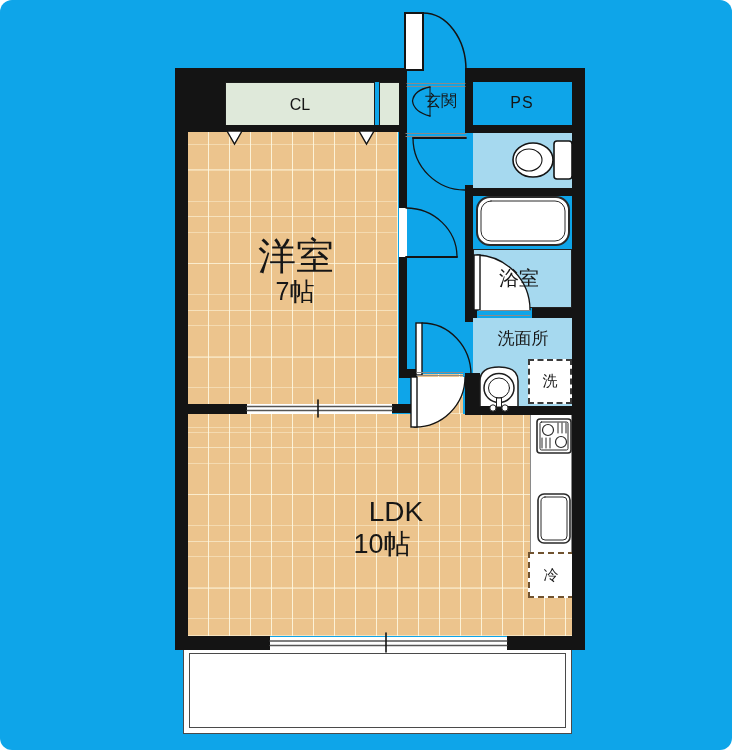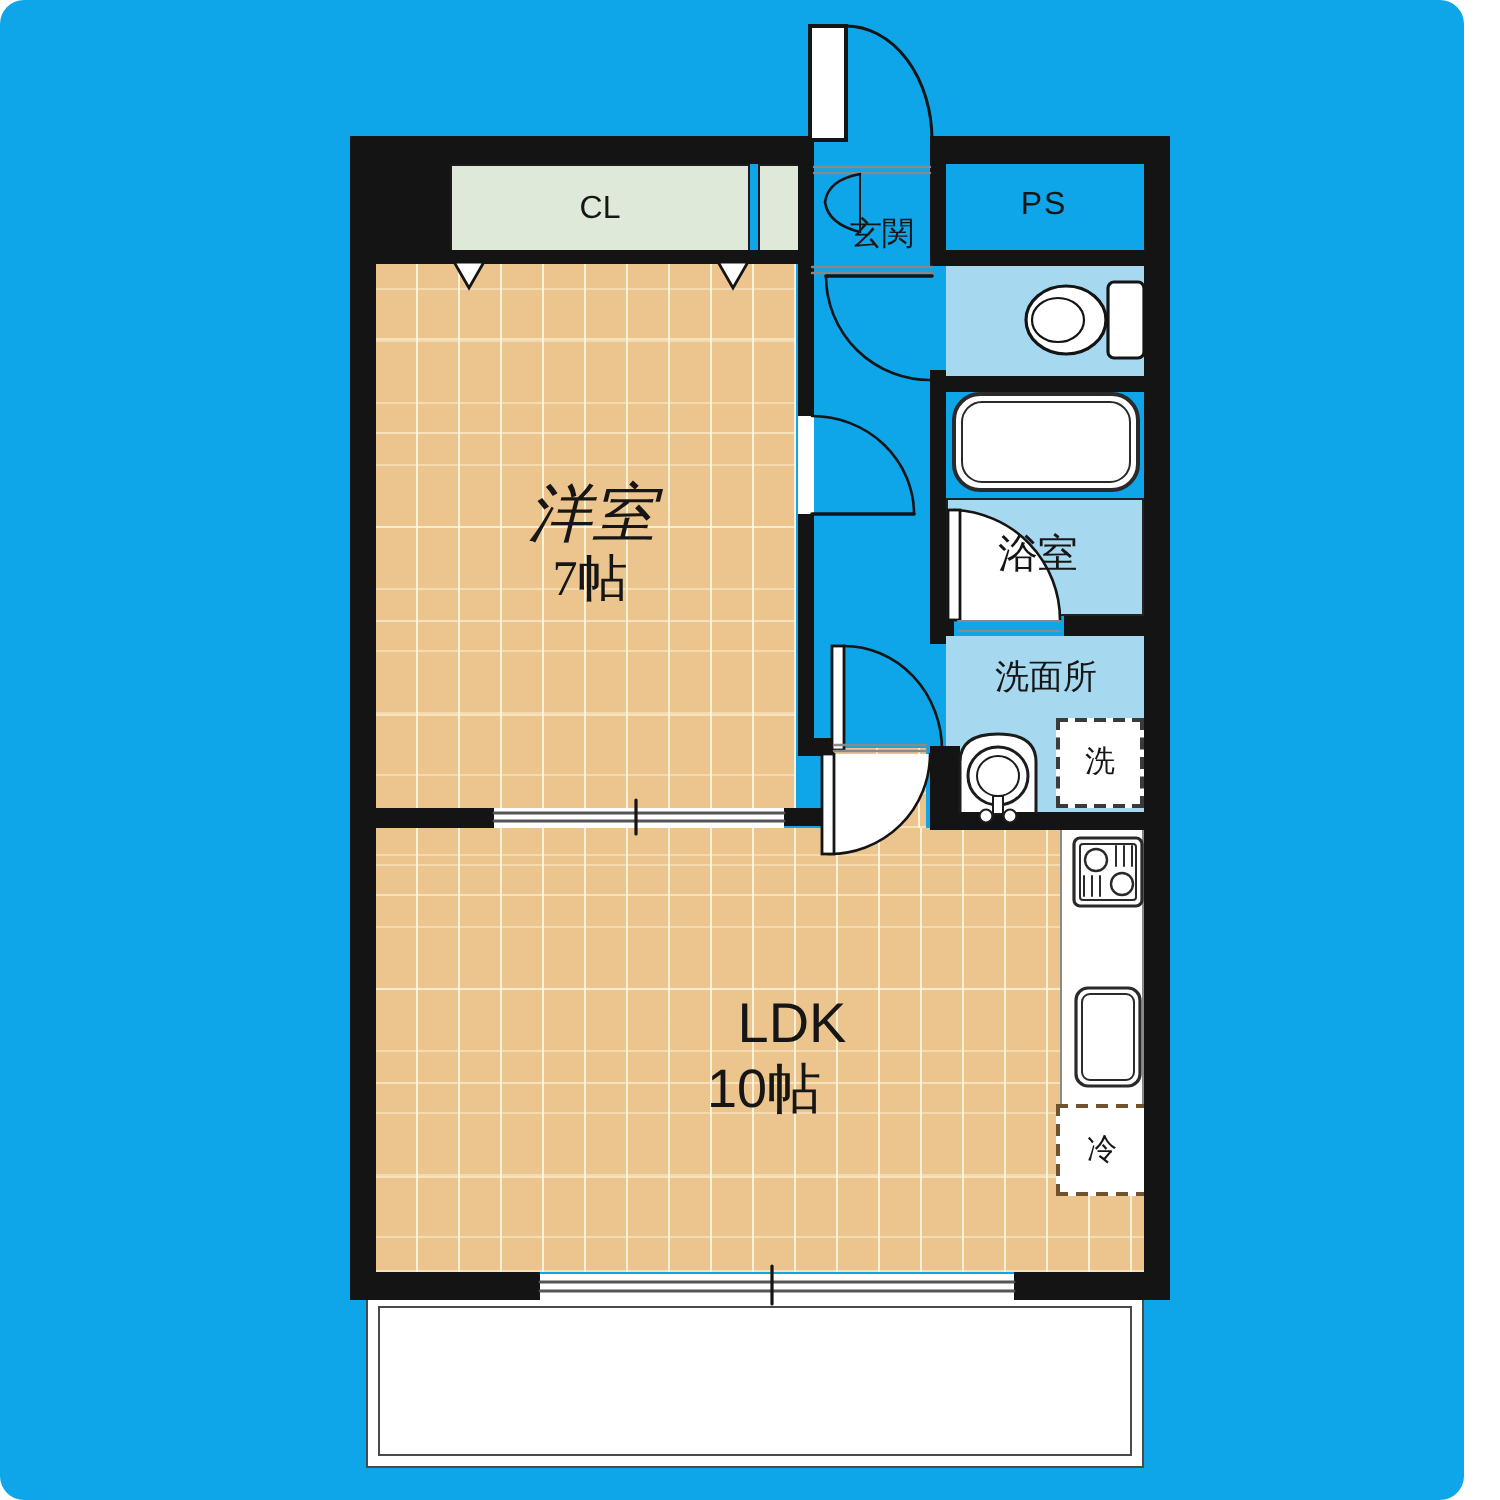--- a/index.html
+++ b/index.html
@@ -167,24 +167,24 @@
     </g>
 
     <g stroke="#555">
       <line x1="270" y1="641" x2="507" y2="641" stroke-width="1.4"></line>
       <line x1="270" y1="645.5" x2="507" y2="645.5" stroke-width="1.4"></line>
       <line x1="386" y1="633" x2="386" y2="652" stroke="#141414" stroke-width="1.6"></line>
     </g>
   </svg>
 
   <div class="label" style="left:300px;top:105px;font-size:16px;">CL</div>
-  <div class="label" style="left:441px;top:101px;font-size:16px;margin-top:17px;">玄関</div>
+  <div class="label" style="left:441px;top:101px;font-size:16px;">玄関</div>
   <div class="label" style="left:522px;top:103px;font-size:16px;letter-spacing:1px;text-align:right;">PS</div>
-  <div class="label" style="left:296px;top:257px;font-size:32px;font-style:italic;">洋室</div>
-  <div class="label" style="left:295px;top:291px;font-size:25px;font-family:Liberation Serif, serif;">7帖</div>
+  <div class="label" style="left:296px;top:257px;font-size:38px;">洋室</div>
+  <div class="label" style="left:295px;top:291px;font-size:25px;">7帖</div>
   <div class="label" style="left:396px;top:512px;font-size:28px;">LDK</div>
   <div class="label" style="left:382px;top:545px;font-size:27px;">10帖</div>
   <div class="label" style="left:519px;top:278px;font-size:20px;">浴室</div>
   <div class="label" style="left:523px;top:339px;font-size:17px;">洗面所</div>
   <div class="label" style="left:550px;top:381px;font-size:15px;">洗</div>
   <div class="label" style="left:551px;top:575px;font-size:15px;">冷</div>
 
 </div>
 
 </body></html>

